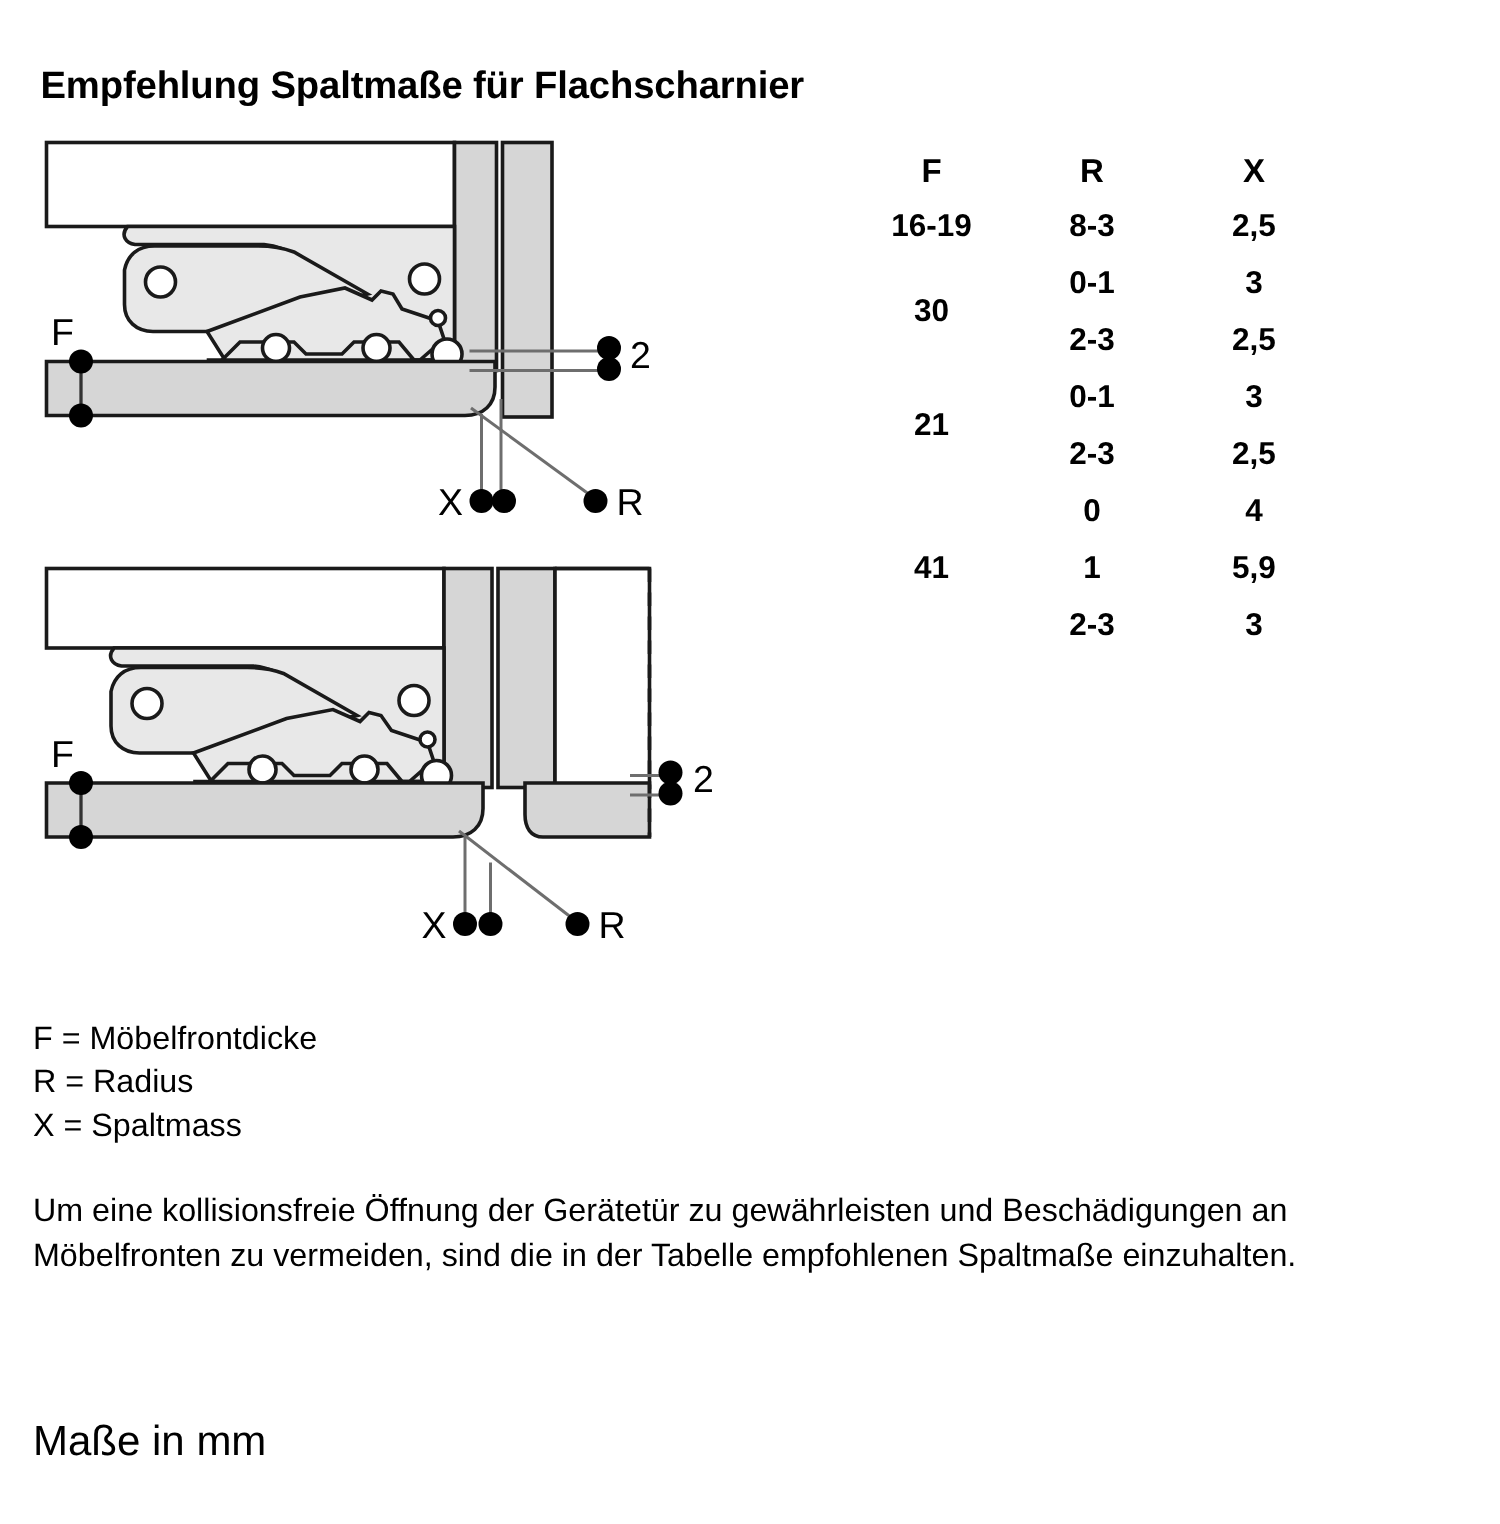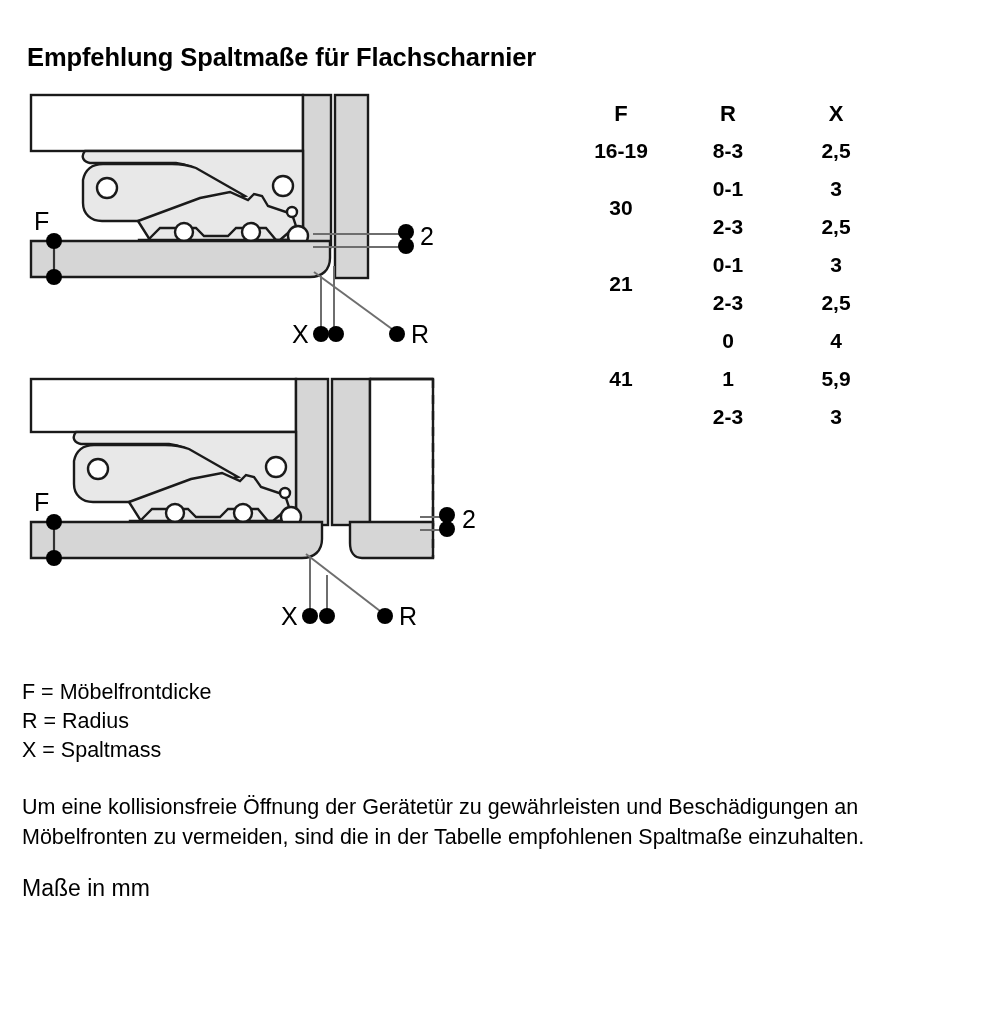--- a/index.html
+++ b/index.html
@@ -98,22 +98,22 @@
     position: absolute;
     left: 22px;
     top: 793px;
     width: 880px;
     font-size: 21.5px;
     line-height: 29.5px;
   }
   #units {
     position: absolute;
     left: 22px;
-    top: 875px;
-    font-size: 23px;
+    top: 945px;
+    font-size: 28px;
   }
 </style>
 </head>
 <body>
 
 <div id="page">
 
   <div id="title">Empfehlung Spaltmaße für Flachscharnier</div>
 
   <div class="diagram" id="diagram-top">

